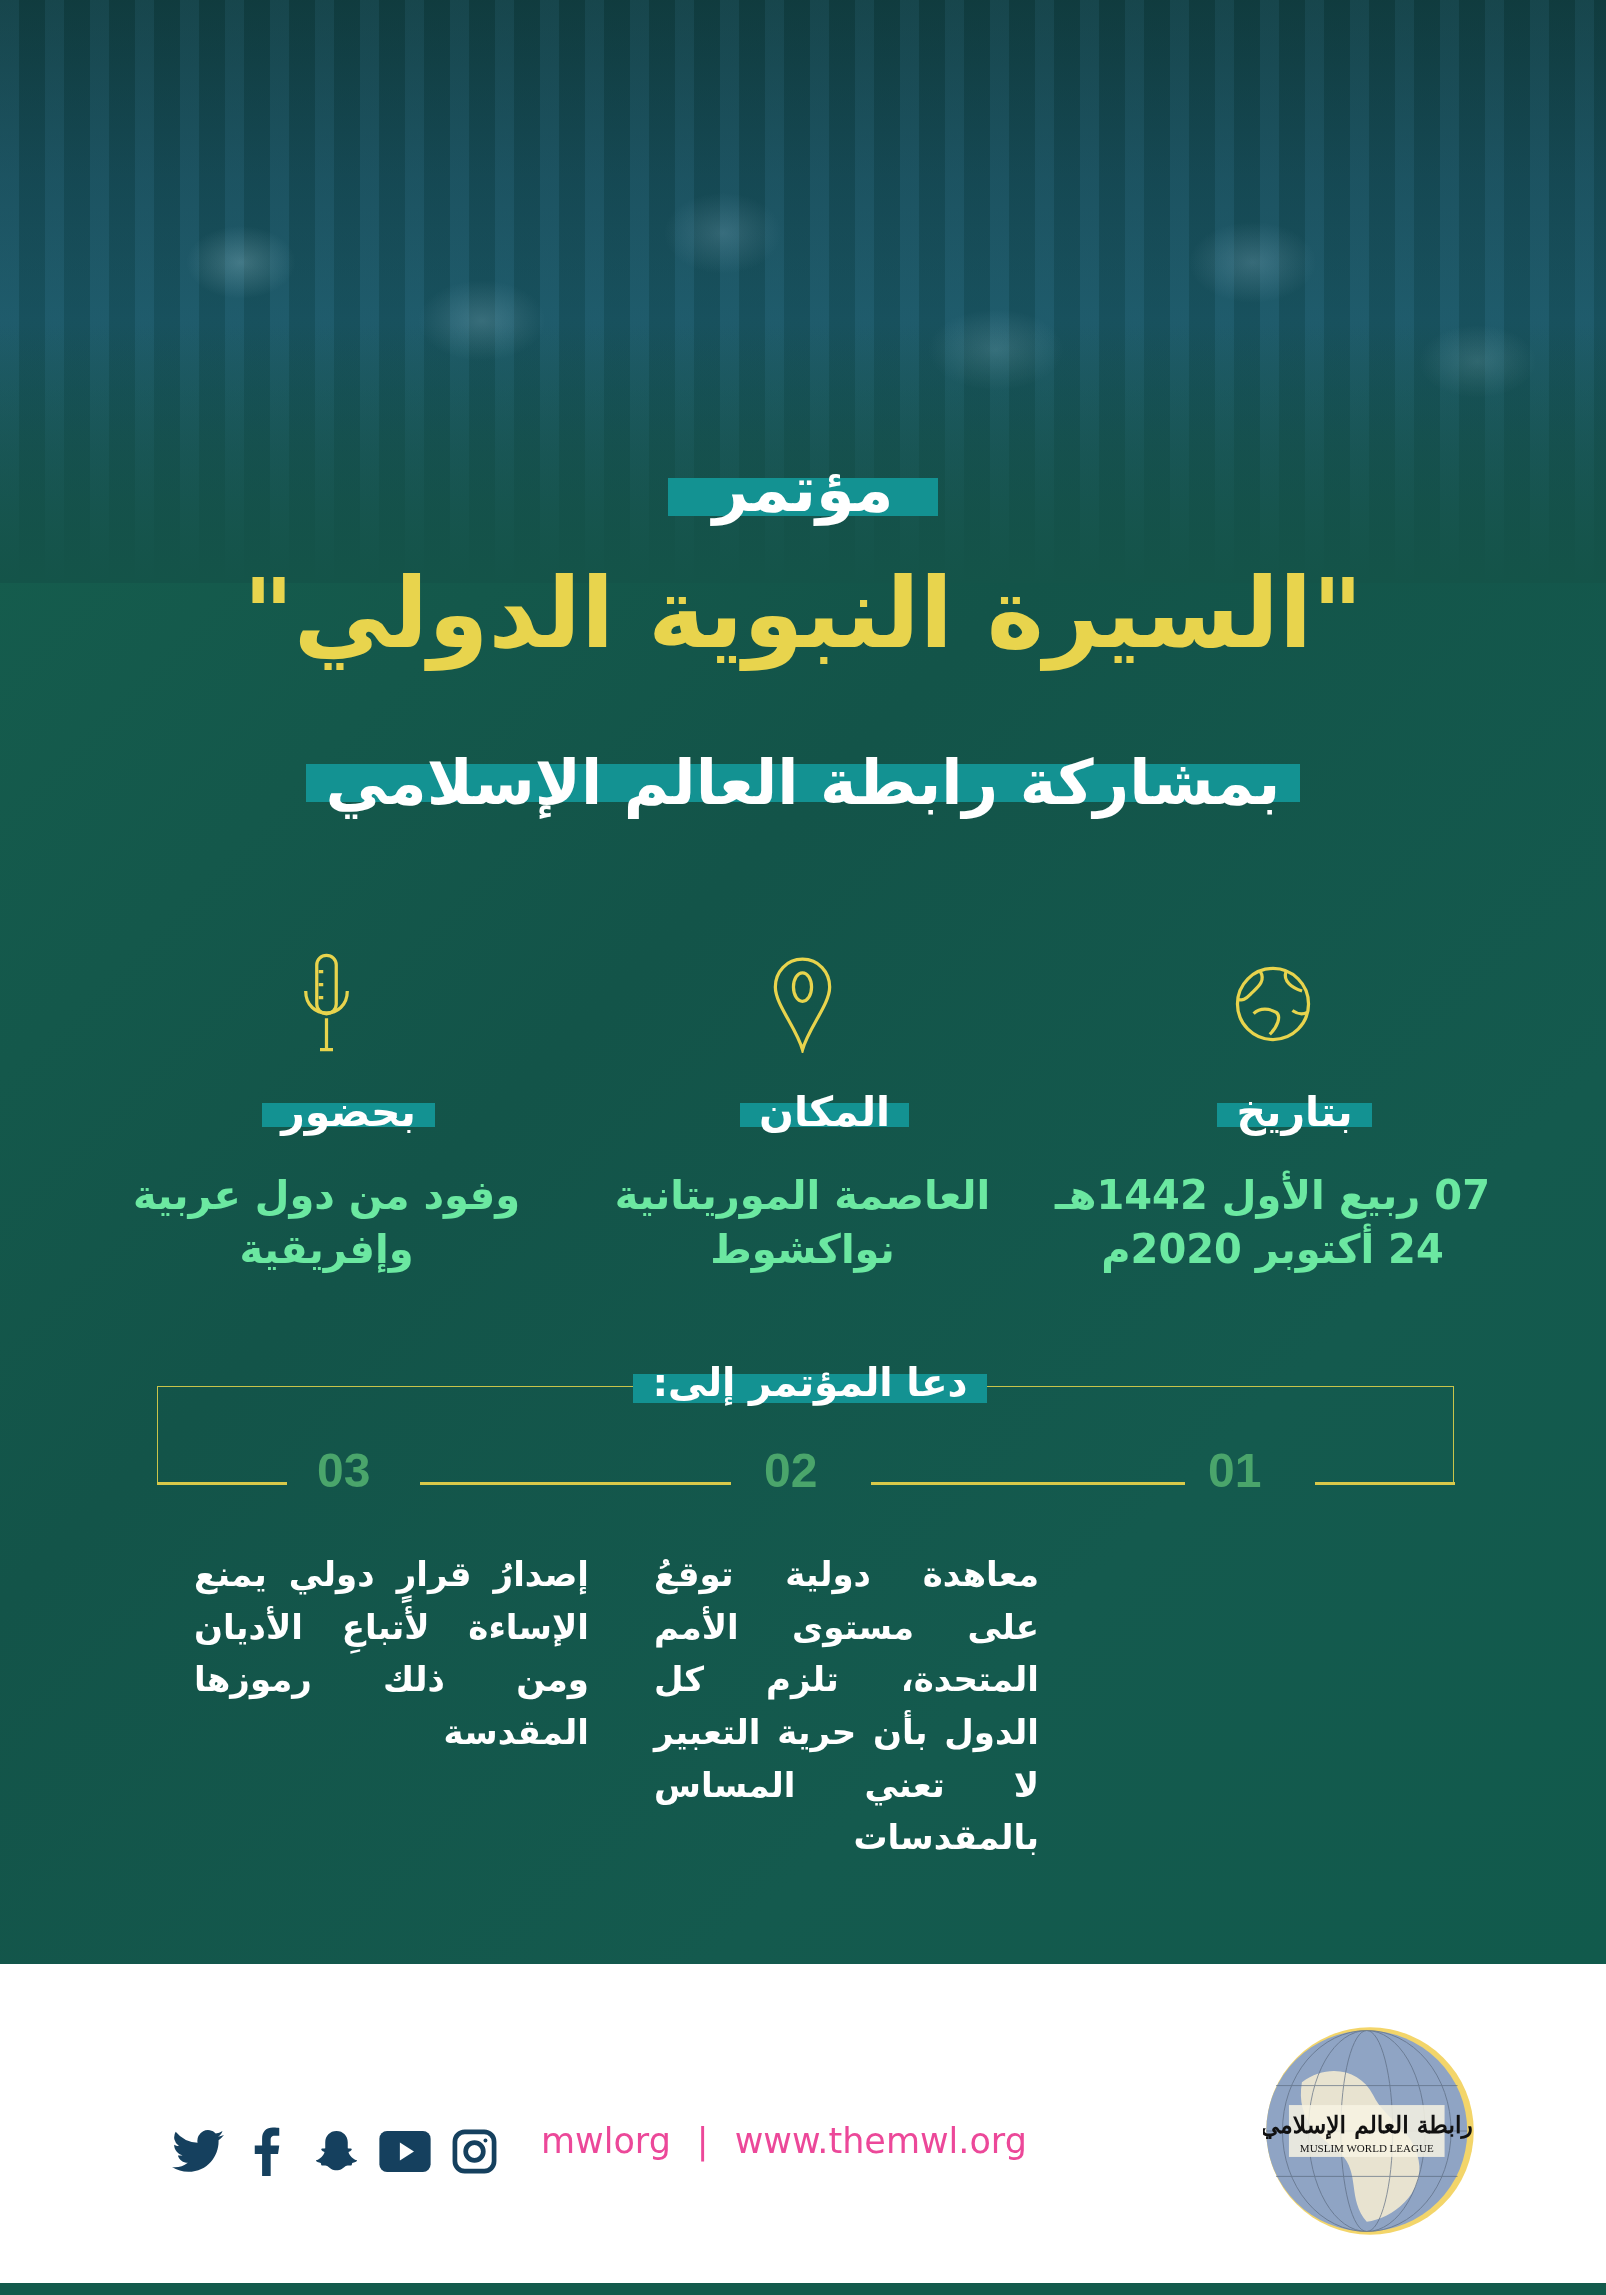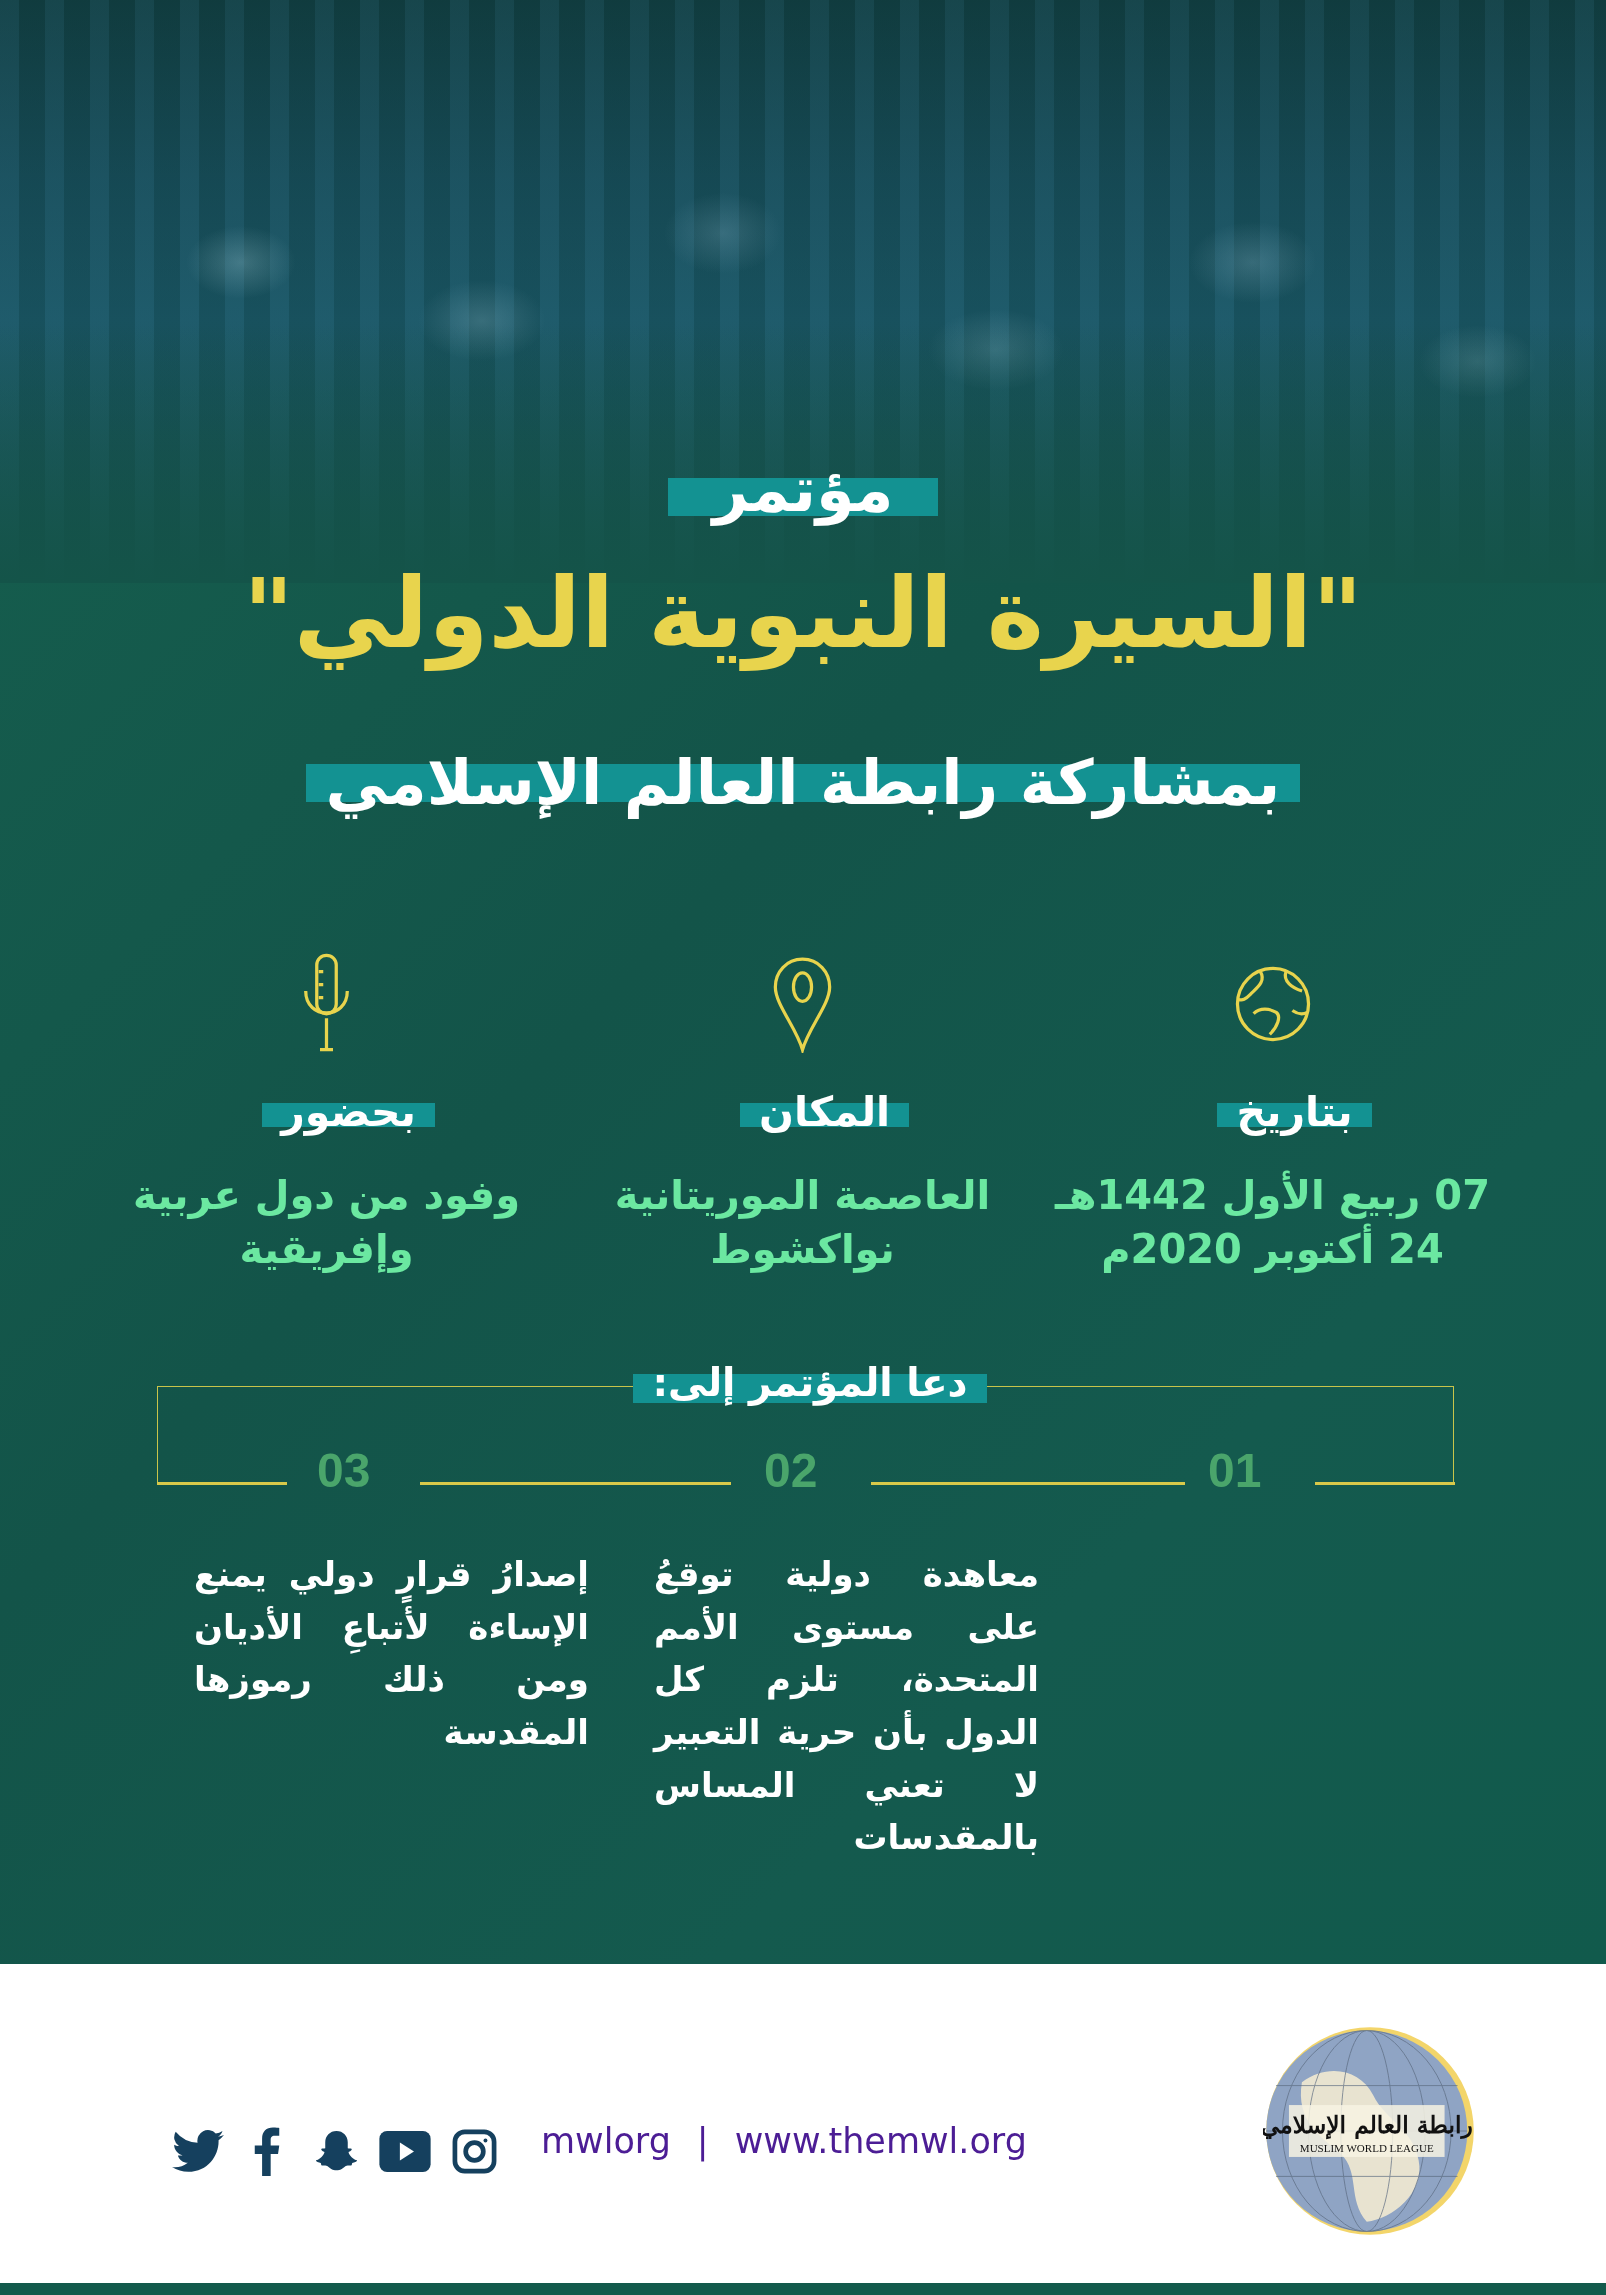--- a/index.html
+++ b/index.html
@@ -67,21 +67,21 @@
 
   .point {
     position: absolute; top: 1548px; width: 402px; text-align: justify; text-align-last: right;
     direction: rtl; color: #fff; font-size: 34px; font-weight: bold; line-height: 1.55; margin-left: 48px;
   }
 
   .footer { position: absolute; left: 0; top: 1964px; width: 1606px; height: 319px; background: #ffffff; }
   .bottom-bar { position: absolute; left: 0; top: 2283px; width: 1606px; height: 12.3px; background: #135a4c; }
   .social { position: absolute; left: 172px; top: 2125px; display: flex; align-items: center; gap: 17px; }
   .social .ico { width: 52px; height: 52px; display: flex; align-items: center; justify-content: center; }
-  .links { position: absolute; left: 541px; top: 2121px; font-family: "DejaVu Sans", sans-serif; font-size: 35px; color: #4c1d95; display: flex; gap: 26px; align-items: center; }
+  .links { position: absolute; left: 541px; top: 2121px; font-family: "DejaVu Sans", sans-serif; font-size: 35px; color: #ec4899; display: flex; gap: 26px; align-items: center; }
   .logo { position: absolute; left: 1263px; top: 2024px; width: 214px; height: 214px; }
 </style>
 </head>
 <body>
 
 <div class="main">
   <div class="hero"></div>
   <div class="hero-fade"></div>
 
   <div class="center t-conf">

